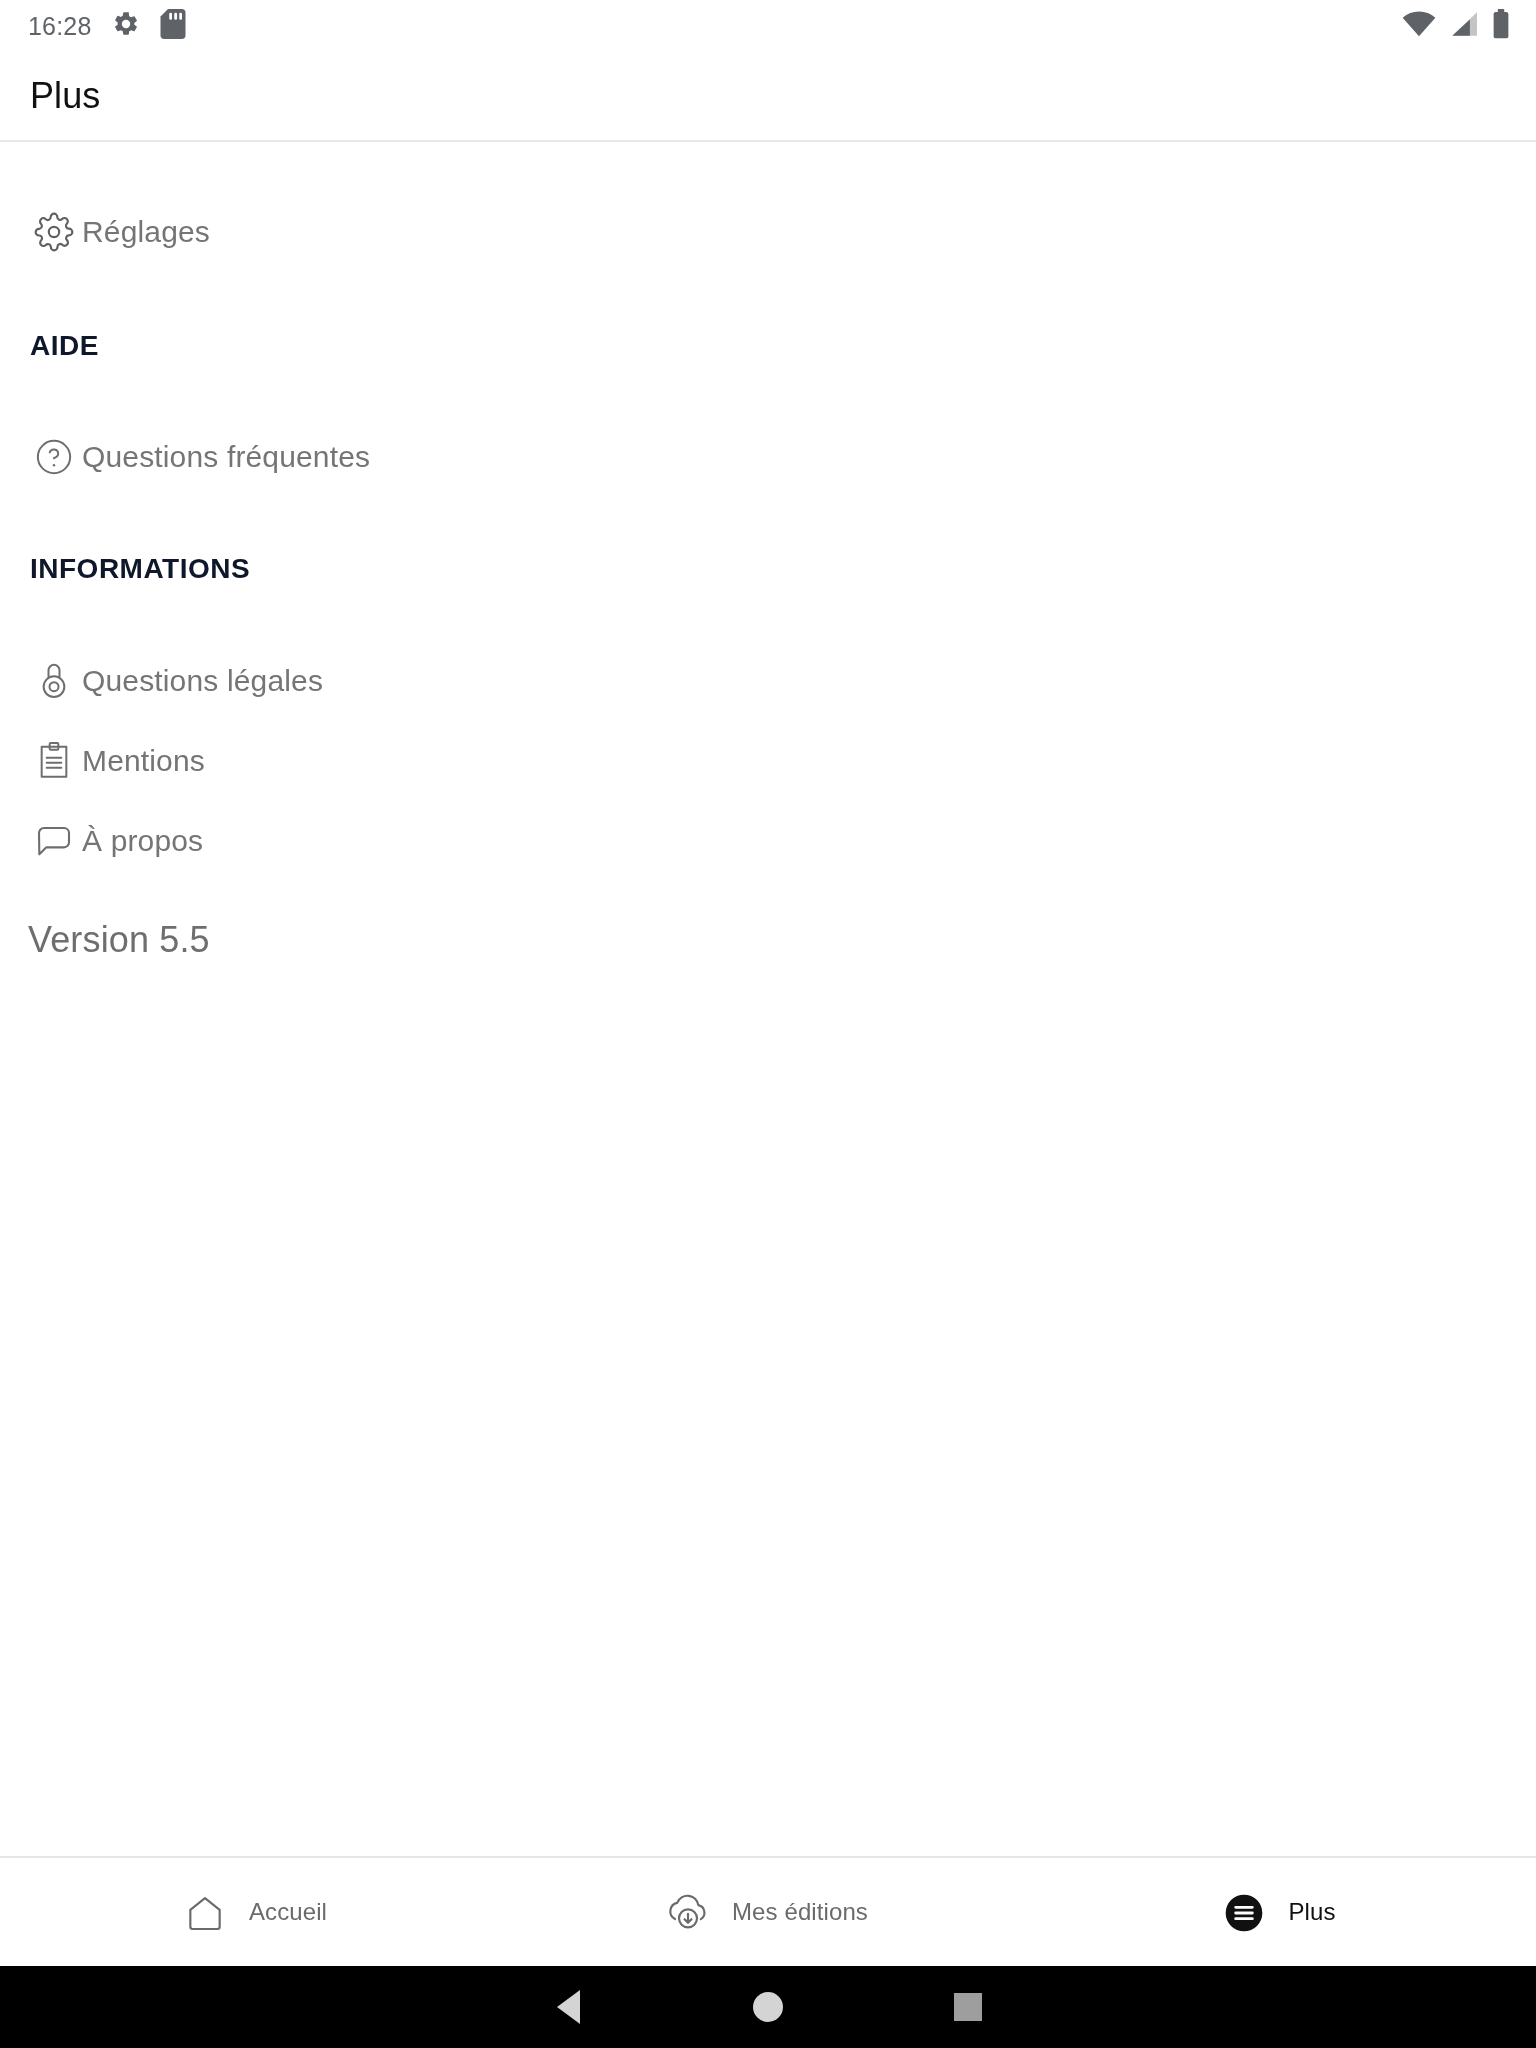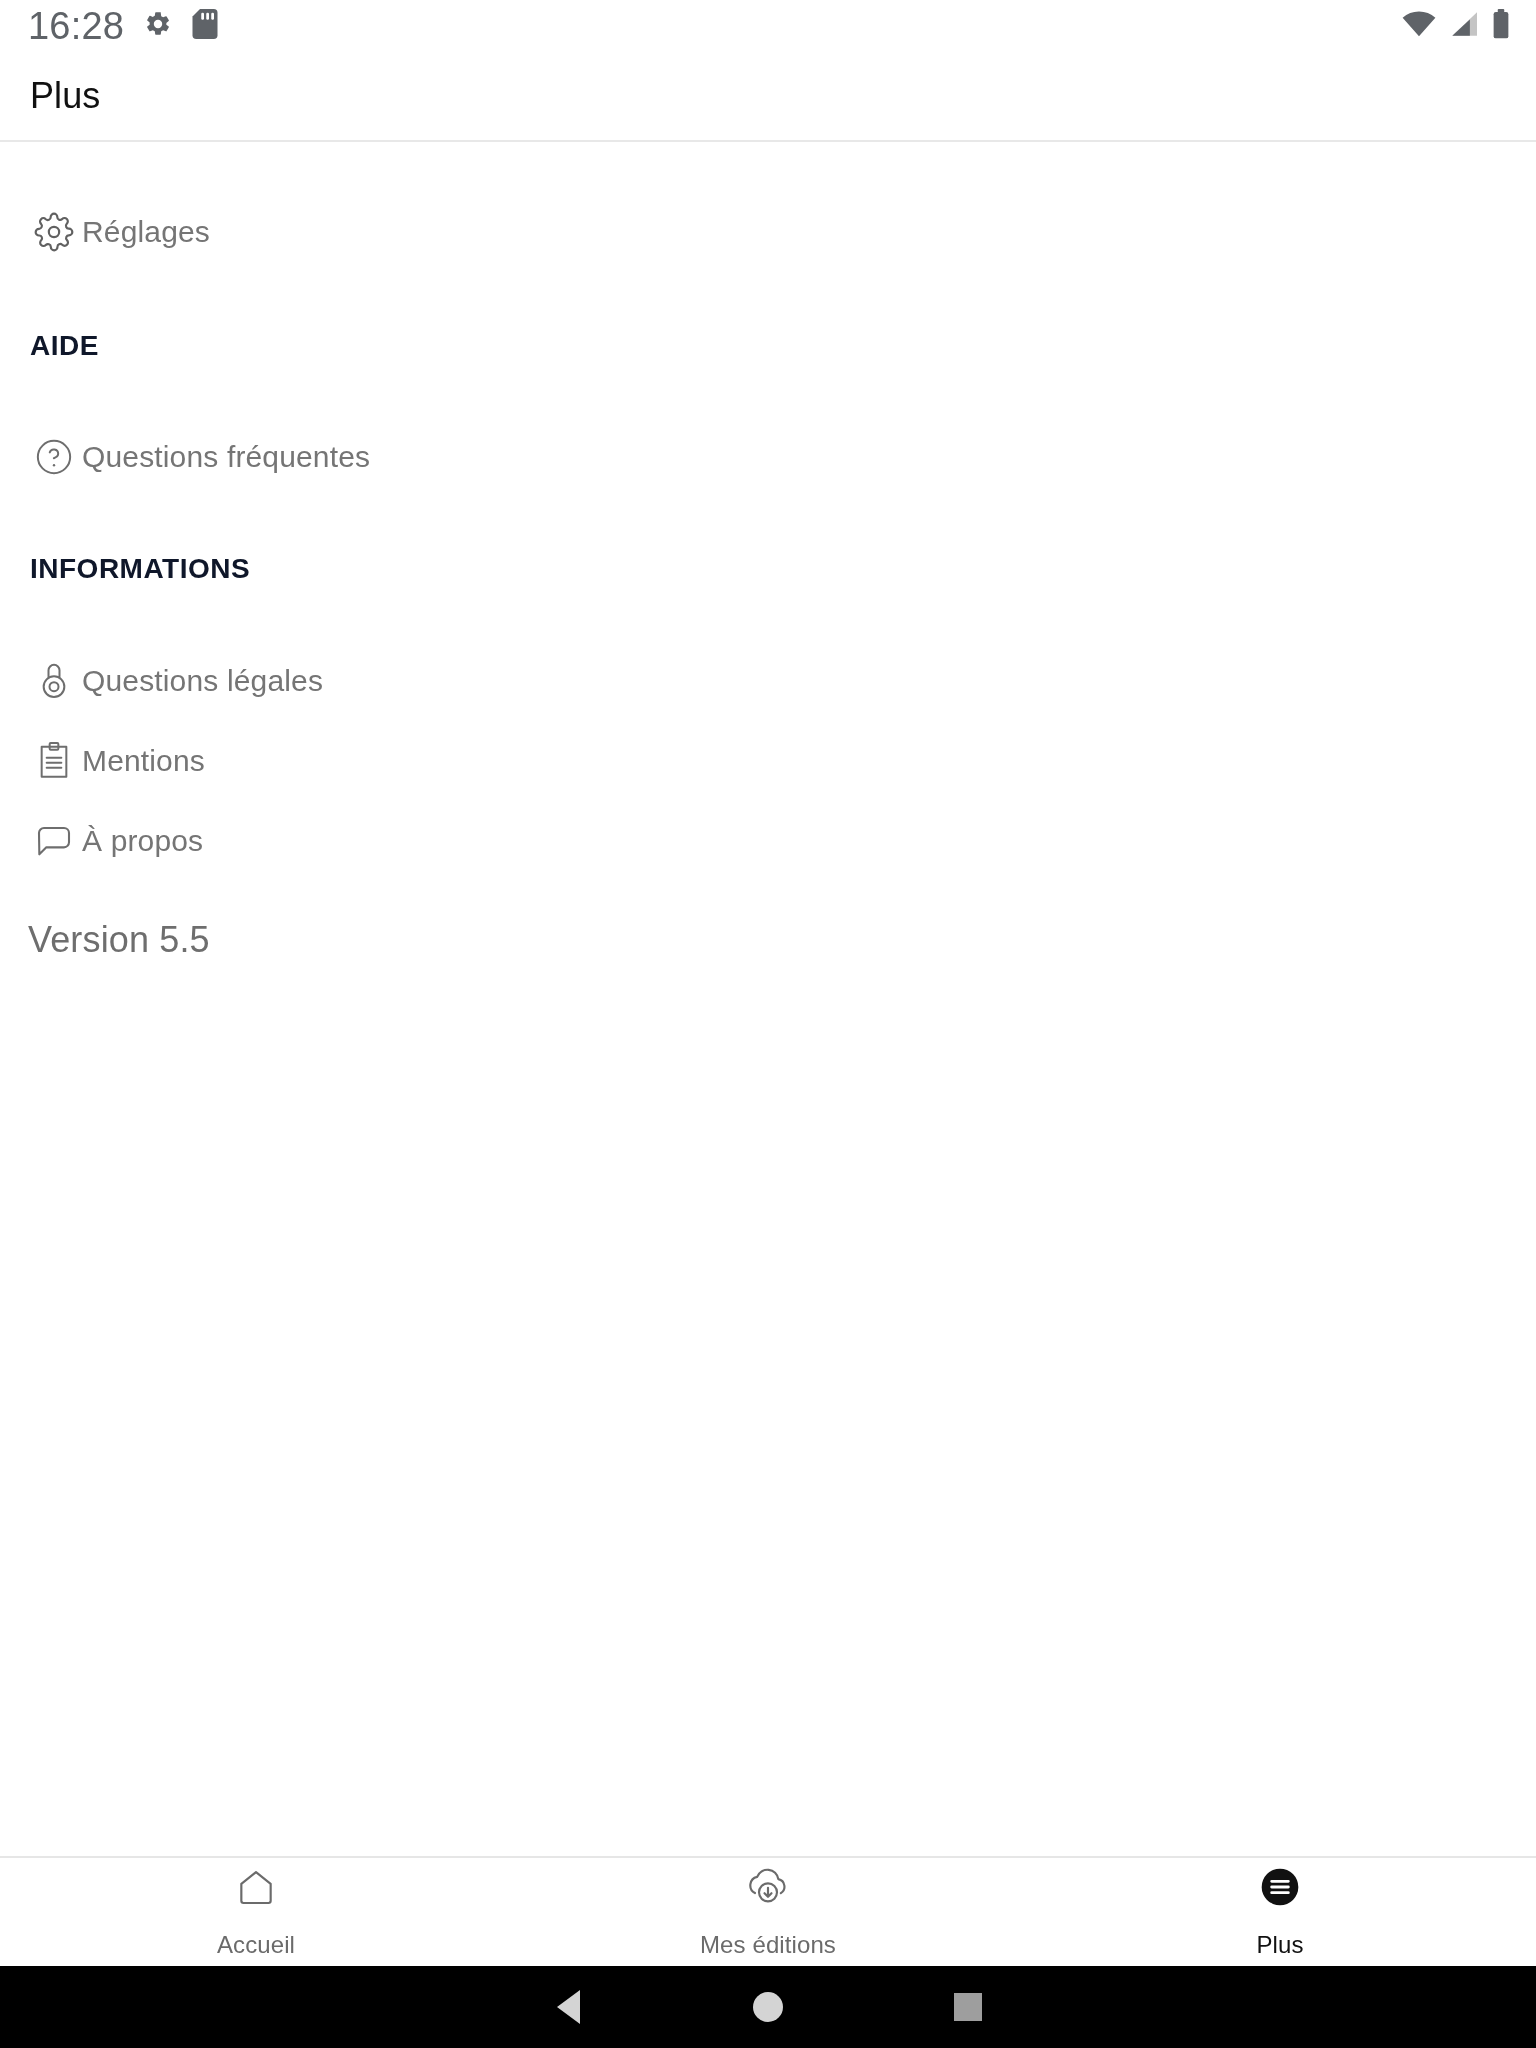--- a/index.html
+++ b/index.html
@@ -11,21 +11,21 @@
   }
   .screen { width:1536px; height:2048px; position:relative; display:flex; flex-direction:column; background:#fff; }
 
   
   .statusbar {
     height:52px; flex:0 0 52px;
     display:flex; align-items:center;
     padding:0 26px 0 28px;
     background:#fff;
   }
-  .sb-time { font-size:38px; color:#5f6368; letter-spacing:.2px; line-height:1; }
+  .sb-time { font-size:25px; color:#5f6368; letter-spacing:.2px; line-height:1; }
   .sb-left { display:flex; align-items:center; gap:20px; }
   .sb-right { margin-left:auto; display:flex; align-items:center; gap:13px; }
   .sb-icon { display:block; }
 
   
   .appbar {
     height:88px; flex:0 0 88px;
     display:flex; align-items:center;
     padding:0 30px;
     background:#fff;
@@ -68,21 +68,21 @@
   .sp-f { height:56px; }   
   .sp-g { height:38px; }   
 
   
   .bottomnav {
     flex:0 0 110px; height:110px;
     border-top:2px solid #e6e6e6;
     display:flex; background:#fff;
   }
   .navitem {
-    flex:1 1 0; display:flex; flex-direction:column;
+    flex:1 1 0; display:flex; flex-direction:row;
     align-items:center; justify-content:center; gap:24px;
     cursor:pointer;
   }
   .navitem .nav-label { font-size:24px; color:#6b6b6b; letter-spacing:.1px; }
   .navitem.active .nav-label { color:#111; }
   .nav-ico { height:42px; display:flex; align-items:flex-end; justify-content:center; }
 
   
   .sysbar {
     flex:0 0 82px; height:82px;

